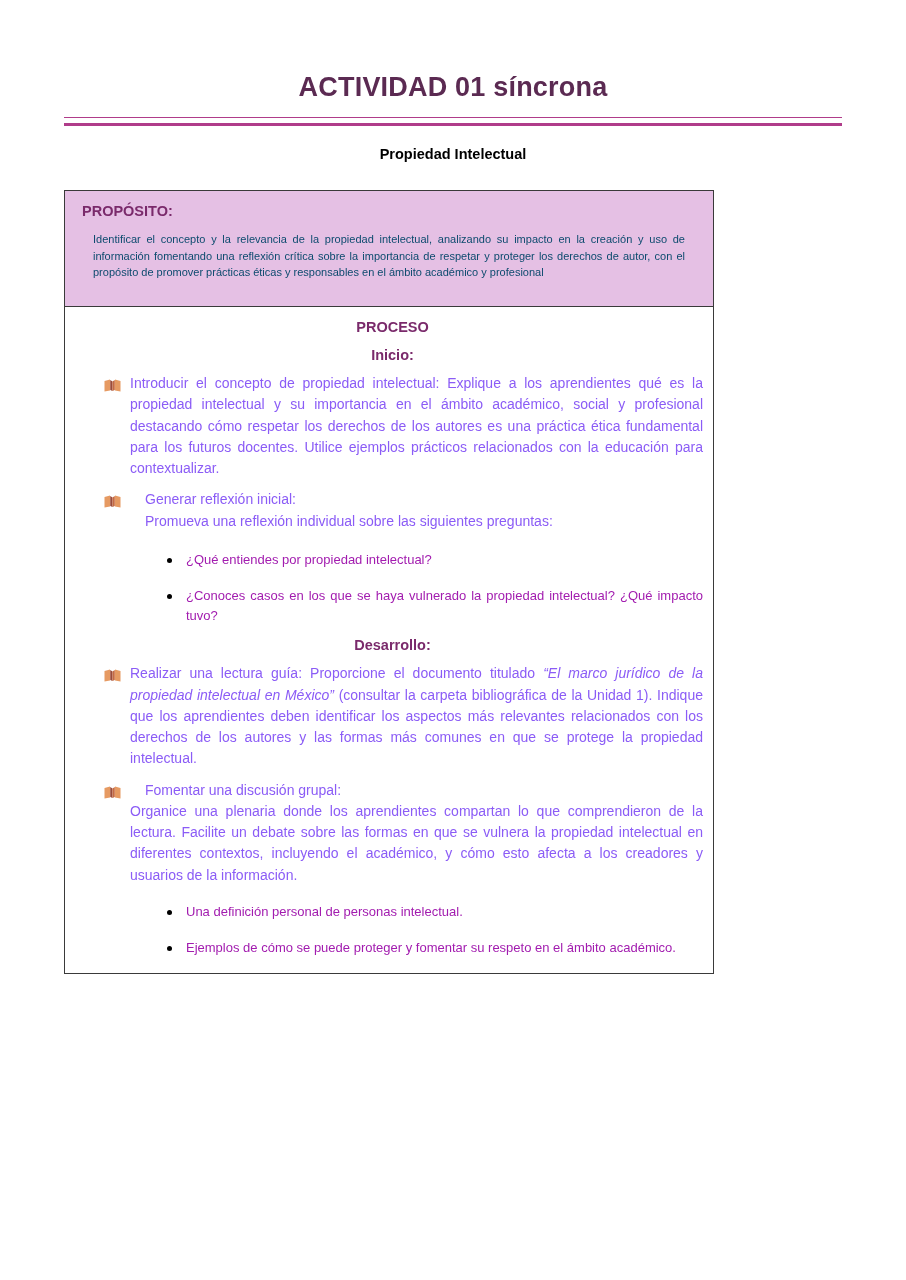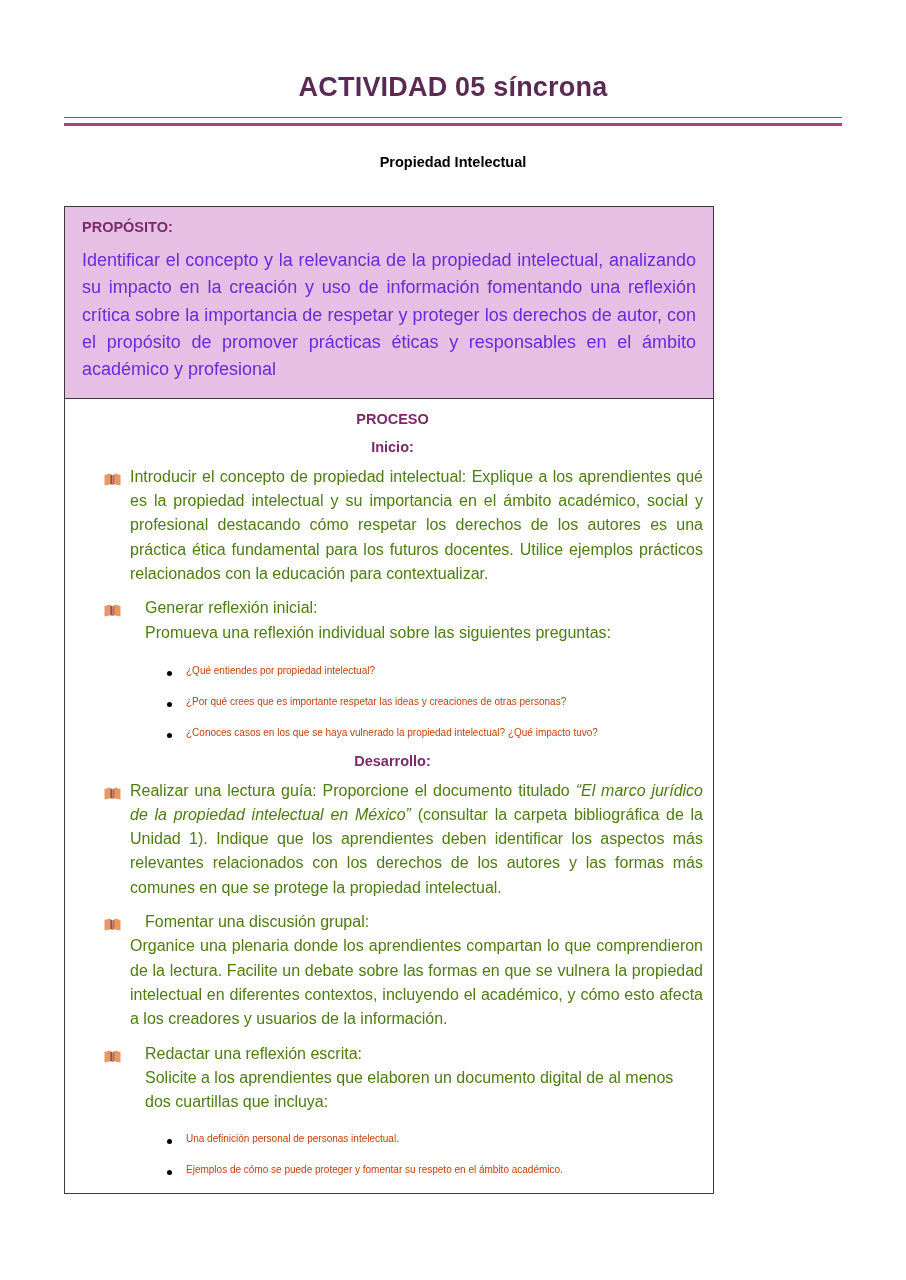--- a/index.html
+++ b/index.html
@@ -33,21 +33,21 @@
     letter-spacing: 0.2px;
   }
   .title-rule {
     margin-top: 14px;
     height: 5px;
     border-top: 1px solid #B03C8A;
     border-bottom: 3px solid #B03C8A;
     background: #ffffff;
   }
   .subtitle {
-    margin: 8px;
+    margin: 0;
     padding-top: 20px;
     padding-bottom: 28px;
     text-align: center;
     font-size: 14.5px;
     font-weight: bold;
     color: #000000;
   }
 
   
   .frame {
@@ -61,25 +61,25 @@
     padding: 12px 17px 14px 17px;
     box-sizing: border-box;
   }
   .purpose-label {
     font-size: 14.5px;
     font-weight: bold;
     color: #7A2A6B;
     margin: 0 0 12px 0;
   }
   .purpose-text {
-    font-size: 18px;
+    font-size: 11px;
     line-height: 1.52;
-    color: #6d28d9;
+    color: #0c4a6e;
     text-align: justify;
-    margin: 0;
+    margin: 11px;
   }
 
   .process-cell {
     padding: 12px 10px 16px 17px;
     box-sizing: border-box;
   }
   .section-head {
     font-size: 14.5px;
     font-weight: bold;
     color: #7A2A6B;
@@ -87,24 +87,24 @@
     text-align: center;
   }
   .section-head.proceso { margin-bottom: 12px; }
   .section-head.sub { margin-top: 12px; margin-bottom: 4px; }
 
   
   .wing-item {
     position: relative;
     padding-left: 48px;
     margin-top: 10px;
-    font-size: 16px;
+    font-size: 14px;
     line-height: 1.52;
     text-align: justify;
-    color: #4d7c0f;
+    color: #8b5cf6;
   }
   .wing-icon {
     position: absolute;
     left: 22px;
     top: 4px;
     width: 17px;
     height: 13px;
     display: block;
   }
   .wing-item p { margin: 0; }
@@ -114,43 +114,43 @@
   
   .dot-list {
     list-style: none;
     margin: 0;
     padding: 0;
   }
   .dot-list li {
     position: relative;
     padding-left: 104px;
     margin-top: 16px;
-    font-size: 10px;
+    font-size: 13px;
     line-height: 1.52;
     text-align: justify;
-    color: #c2410c;
+    color: #a21caf;
   }
   .dot-list li::before {
     content: "";
     position: absolute;
     left: 85px;
     top: 8px;
     width: 5px;
     height: 5px;
     border-radius: 50%;
     background: #000000;
   }
   .dot-list.first li:first-child { margin-top: 18px; }
 </style>
 </head>
 <body>
 
 <div class="page">
 
-  <h1 class="doc-title">ACTIVIDAD 05 síncrona</h1>
+  <h1 class="doc-title">ACTIVIDAD 01 síncrona</h1>
   <div class="title-rule"></div>
   <div class="subtitle">Propiedad Intelectual</div>
 
   <div class="frame">
 
     <div class="purpose-cell">
       <div class="purpose-label">PROPÓSITO:</div>
       <p class="purpose-text">Identificar el concepto y la relevancia de la propiedad intelectual, analizando su impacto en la creación y uso de información fomentando una reflexión crítica sobre la importancia de respetar y proteger los derechos de autor, con el propósito de promover prácticas éticas y responsables en el ámbito académico y profesional</p>
     </div>
 
@@ -180,21 +180,20 @@
             <path d="M6.2 1 L8.5 2.4 L8.5 12 L6.2 11 Z" fill="#9A4B3A"></path>
             <path d="M10.8 1 L8.5 2.4 L8.5 12 L10.8 11 Z" fill="#C56A42"></path>
           </svg>
         </span>
         <p class="cont">Generar reflexión inicial:</p>
         <p class="cont">Promueva una reflexión individual sobre las siguientes preguntas:</p>
       </div>
 
       <ul class="dot-list first">
         <li>¿Qué entiendes por propiedad intelectual?</li>
-        <li>¿Por qué crees que es importante respetar las ideas y creaciones de otras personas?</li>
         <li>¿Conoces casos en los que se haya vulnerado la propiedad intelectual? ¿Qué impacto tuvo?</li>
       </ul>
 
       <div class="section-head sub">Desarrollo:</div>
 
       <div class="wing-item">
         <span class="wing-icon">
           <svg width="17" height="13" viewBox="0 0 17 13" xmlns="http://www.w3.org/2000/svg">
             <path d="M0.5 2 L6 0.6 L6 11.5 L0.5 12.4 Z" fill="#E69A62"></path>
             <path d="M16.5 2 L11 0.6 L11 11.5 L16.5 12.4 Z" fill="#E69A62"></path>
@@ -211,32 +210,20 @@
             <path d="M0.5 2 L6 0.6 L6 11.5 L0.5 12.4 Z" fill="#E69A62"></path>
             <path d="M16.5 2 L11 0.6 L11 11.5 L16.5 12.4 Z" fill="#E69A62"></path>
             <path d="M6.2 1 L8.5 2.4 L8.5 12 L6.2 11 Z" fill="#9A4B3A"></path>
             <path d="M10.8 1 L8.5 2.4 L8.5 12 L10.8 11 Z" fill="#C56A42"></path>
           </svg>
         </span>
         <p class="cont">Fomentar una discusión grupal:</p>
         <p>Organice una plenaria donde los aprendientes compartan lo que comprendieron de la lectura. Facilite un debate sobre las formas en que se vulnera la propiedad intelectual en diferentes contextos, incluyendo el académico, y cómo esto afecta a los creadores y usuarios de la información.</p>
       </div>
 
-      <div class="wing-item">
-        <span class="wing-icon">
-          <svg width="17" height="13" viewBox="0 0 17 13" xmlns="http://www.w3.org/2000/svg">
-            <path d="M0.5 2 L6 0.6 L6 11.5 L0.5 12.4 Z" fill="#E69A62"></path>
-            <path d="M16.5 2 L11 0.6 L11 11.5 L16.5 12.4 Z" fill="#E69A62"></path>
-            <path d="M6.2 1 L8.5 2.4 L8.5 12 L6.2 11 Z" fill="#9A4B3A"></path>
-            <path d="M10.8 1 L8.5 2.4 L8.5 12 L10.8 11 Z" fill="#C56A42"></path>
-          </svg>
-        </span>
-        <p class="cont">Redactar una reflexión escrita:</p>
-        <p class="cont">Solicite a los aprendientes que elaboren un documento digital de al menos dos cuartillas que incluya:</p>
-      </div>
 
       <ul class="dot-list">
         <li>Una definición personal de personas intelectual.</li>
         <li>Ejemplos de cómo se puede proteger y fomentar su respeto en el ámbito académico.</li>
       </ul>
 
     </div>
   </div>
 </div>
 

